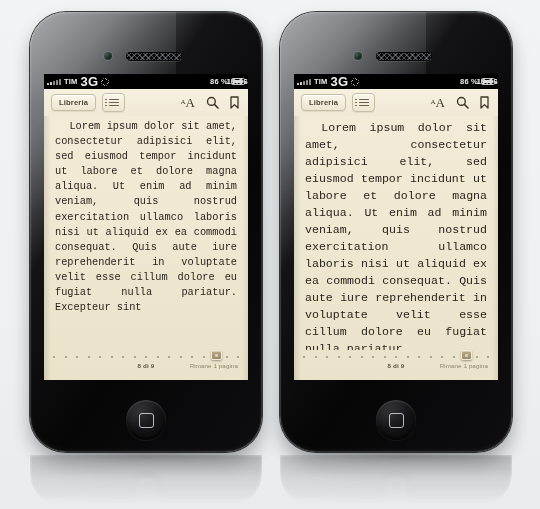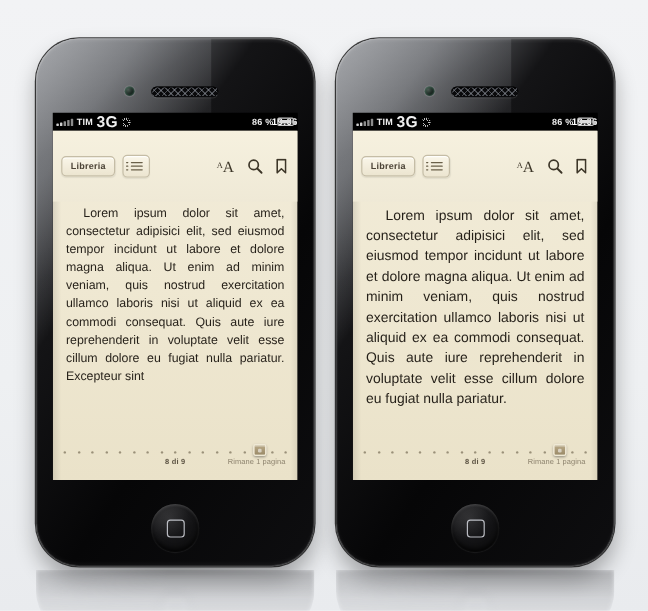--- a/index.html
+++ b/index.html
@@ -9,21 +9,21 @@
     font-family: "Liberation Sans", sans-serif;
   }
   body {
     background: linear-gradient(180deg, #f2f3f5 0%, #eef0f2 62%, #e9ebee 100%);
     position: relative;
   }
 
   
   .stage { position:absolute; inset:0; }
 
-  .phone-wrap { position:absolute; top:20px; width:250px; height:450px; }
+  .phone-wrap { position:absolute; top:0; width:250px; height:450px; }
   .phone-wrap.left  { left:12px; }
   .phone-wrap.right { left:262px; }
 
   
   .device {
     position:absolute; left:18px; top:12px;
     width:232px; height:440px;
     border-radius:36px;
     background:
       linear-gradient(125deg, rgba(150,152,156,0.95) 0%, rgba(96,98,102,0.9) 16%,
@@ -129,21 +129,21 @@
   .page {
     position:absolute; left:0; right:0; top:15px; bottom:0;
     background:
       linear-gradient(90deg, rgba(0,0,0,0.10) 0px, rgba(0,0,0,0) 7px),
       linear-gradient(270deg, rgba(0,0,0,0.07) 0px, rgba(0,0,0,0) 6px),
       linear-gradient(180deg, #f2ecd9 0%, #efe8d2 45%, #eae2c9 100%);
     display:flex; flex-direction:column;
   }
   .toolbar {
     height:27px; flex:0 0 auto; display:flex; align-items:center;
-    padding:16px 7px; gap:6px; position:relative;
+    padding:0 7px; gap:6px; position:relative;
     background: linear-gradient(180deg, #f6f1df 0%, #efe9d6 100%);
   }
   .btn-lib {
     font-size:7.5px; color:#4b4336; font-weight:bold;
     padding:3px 7px; border-radius:4px;
     border:1px solid #c5bda6;
     background: linear-gradient(180deg, #faf6e9 0%, #ece5d0 100%);
     box-shadow: inset 0 1px 0 rgba(255,255,255,0.85), 0 1px 1px rgba(0,0,0,0.07);
     letter-spacing:.2px;
   }
@@ -159,21 +159,21 @@
   .btn-list .glyph i::before{ content:""; position:absolute; left:-3.2px; top:0; width:1.6px; height:1.6px; background:#6a6049; border-radius:50%;}
   .tb-right { margin-left:auto; display:flex; align-items:center; gap:11px; padding-right:2px; }
   .ic { color:#3d3628; display:flex; align-items:center; }
   .ic-aA { font-family:"Liberation Serif", serif; line-height:1; }
   .ic-aA .sm { font-size:7px; }
   .ic-aA .lg { font-size:13px; }
   .ic svg { display:block; }
 
   .text-area { flex:1 1 auto; padding:3px 11px 0 11px; overflow:hidden; }
   .body-text {
-    font-family:Liberation Sans, sans-serif;
+    font-family:Liberation Mono, monospace;
     color:#241f18;
     text-align:justify;
     text-indent:1.4em;
     margin:0;
     -webkit-hyphens:none; hyphens:none;
   }
   .size-small .body-text { font-size:10.3px; line-height:15.1px; }
   .size-large .body-text { font-size:11.6px; line-height:17.0px; }
 
   .footer { flex:0 0 auto; height:30px; position:relative; }

